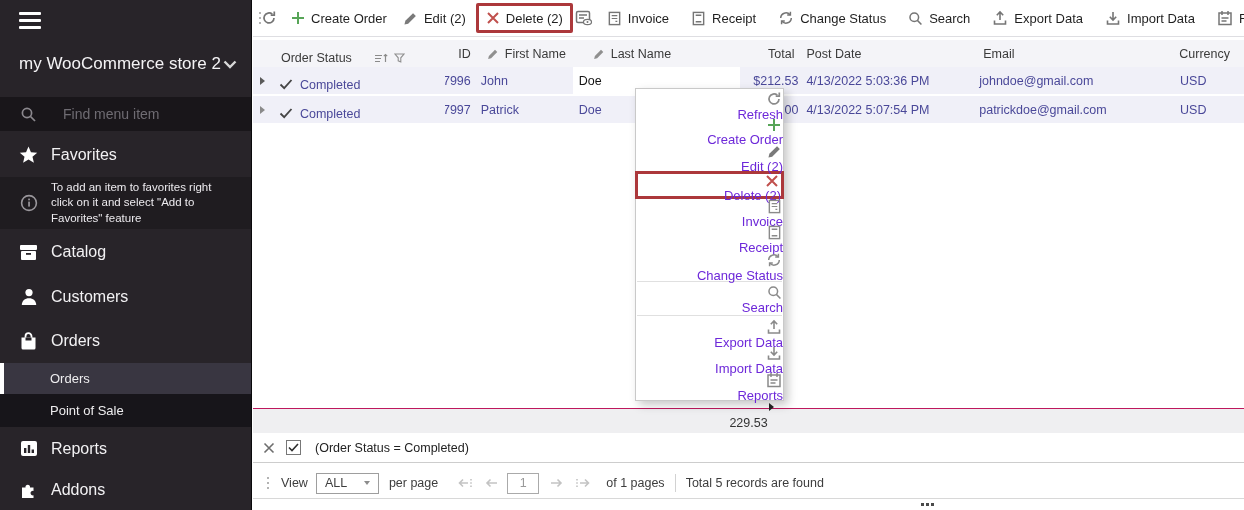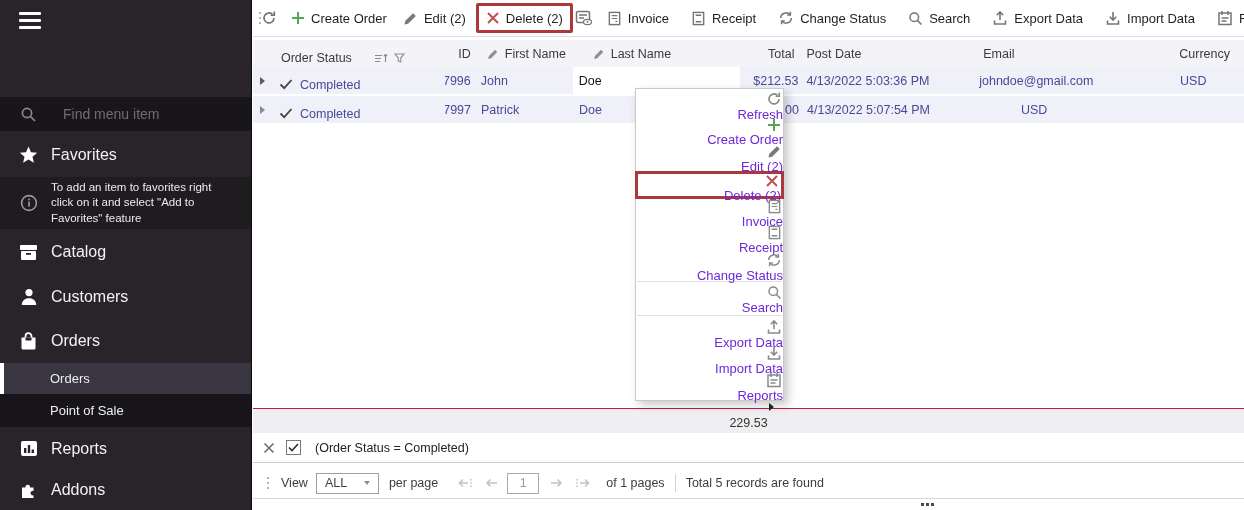--- a/index.html
+++ b/index.html
@@ -102,20 +102,26 @@
 <div id="app">
 
   <div id="sidebar">
     <div class="sb-row" id="sb-burger">
       <span class="burger">
           <span></span>
           <span></span>
           <span></span>
         </span>
     </div>
+    <div class="sb-row" id="sb-title-row">
+      <span id="sb-title">my WooCommerce store 2</span>
+      <svg class="ic" width="14" height="9" viewBox="0 0 14 9">
+        <path d="M1.5 1.5 L7 7 L12.5 1.5" fill="none" stroke="#d8d8d8" stroke-width="2.4"></path>
+        </svg>
+    </div>
     <div class="sb-row" id="sb-search">
       <span class="sb-icon">
         <svg class="ic" width="17" height="17" viewBox="0 0 17 17">
             <circle cx="7" cy="7" r="4.6" fill="none" stroke="#8b888e" stroke-width="1.7"></circle>
             <path d="M10.5 10.5 L15 15" stroke="#8b888e" stroke-width="1.7"></path>
           </svg>
       </span>
       <input type="text" placeholder="Find menu item" style="">
     </div>
     <div class="sb-row" id="sb-favorites">
@@ -392,20 +398,23 @@
         </div>
       <div class="cell c-ln" style="padding-left:6px;">
           <span>Doe</span>
         </div>
       <div class="cell c-total" style="justify-content:flex-end; padding-right:4px;">
           <span>.00</span>
         </div>
       <div class="cell c-pd" style="padding-left:4px;">
           <span>4/13/2022 5:07:54 PM</span>
         </div>
+      <div class="cell c-em" style="padding-left:4px;">
+          <span>patrickdoe@gmail.com</span>
+        </div>
       <div class="cell c-cur" style="padding-left:45px;">
           <span>USD</span>
         </div>
     </div>
 
     <div id="summary-row">
       <span>229.53</span>
     </div>
 
     <div id="filter-row">

